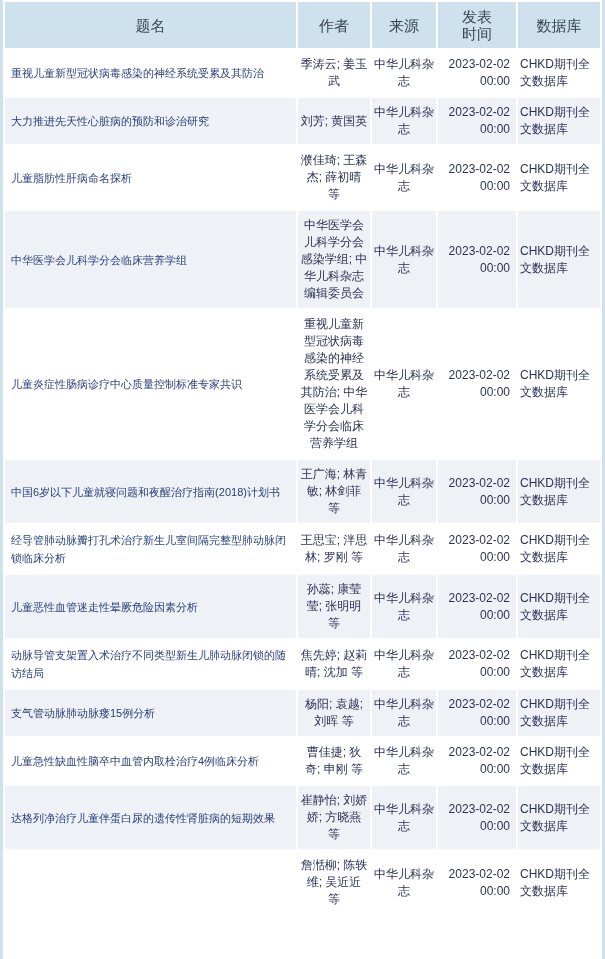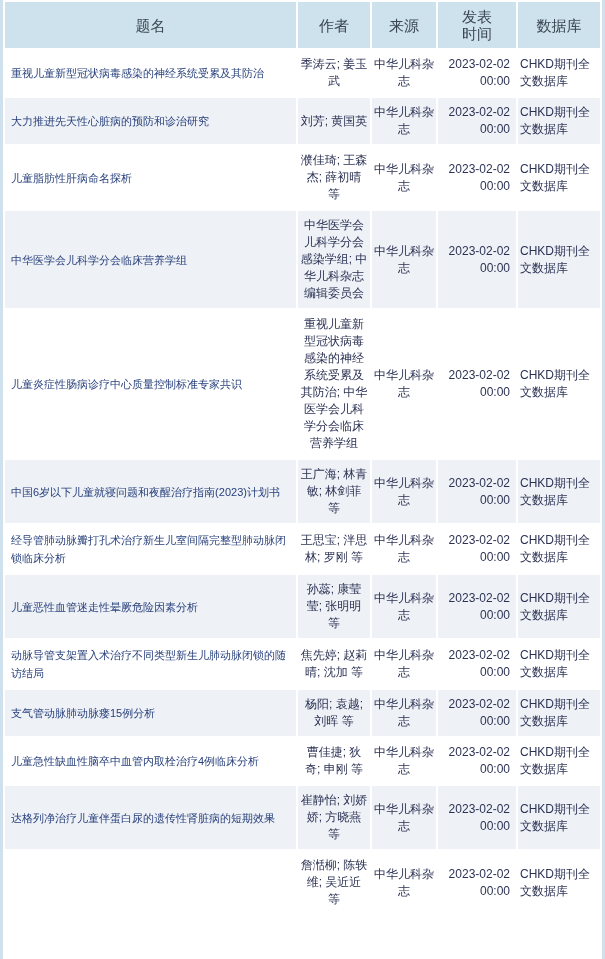--- a/index.html
+++ b/index.html
@@ -104,21 +104,21 @@
           <td class="c-db">CHKD期刊全文数据库</td>
         </tr>
         <tr>
           <td class="c-title"><a>儿童炎症性肠病诊疗中心质量控制标准专家共识</a></td>
           <td class="c-authors">重视儿童新型冠状病毒感染的神经系统受累及其防治; 中华医学会儿科学分会临床营养学组</td>
           <td class="c-source">中华儿科杂志</td>
           <td class="c-date">2023-02-02 00:00</td>
           <td class="c-db">CHKD期刊全文数据库</td>
         </tr>
         <tr class="alt">
-          <td class="c-title"><a>中国6岁以下儿童就寝问题和夜醒治疗指南(2023)计划书</a></td>
+          <td class="c-title"><a>中国6岁以下儿童就寝问题和夜醒治疗指南(2018)计划书</a></td>
           <td class="c-authors">王广海; 林青敏; 林剑菲 等</td>
           <td class="c-source">中华儿科杂志</td>
           <td class="c-date">2023-02-02 00:00</td>
           <td class="c-db">CHKD期刊全文数据库</td>
         </tr>
         <tr>
           <td class="c-title"><a>经导管肺动脉瓣打孔术治疗新生儿室间隔完整型肺动脉闭锁临床分析</a></td>
           <td class="c-authors">王思宝; 泮思林; 罗刚 等</td>
           <td class="c-source">中华儿科杂志</td>
           <td class="c-date">2023-02-02 00:00</td>

